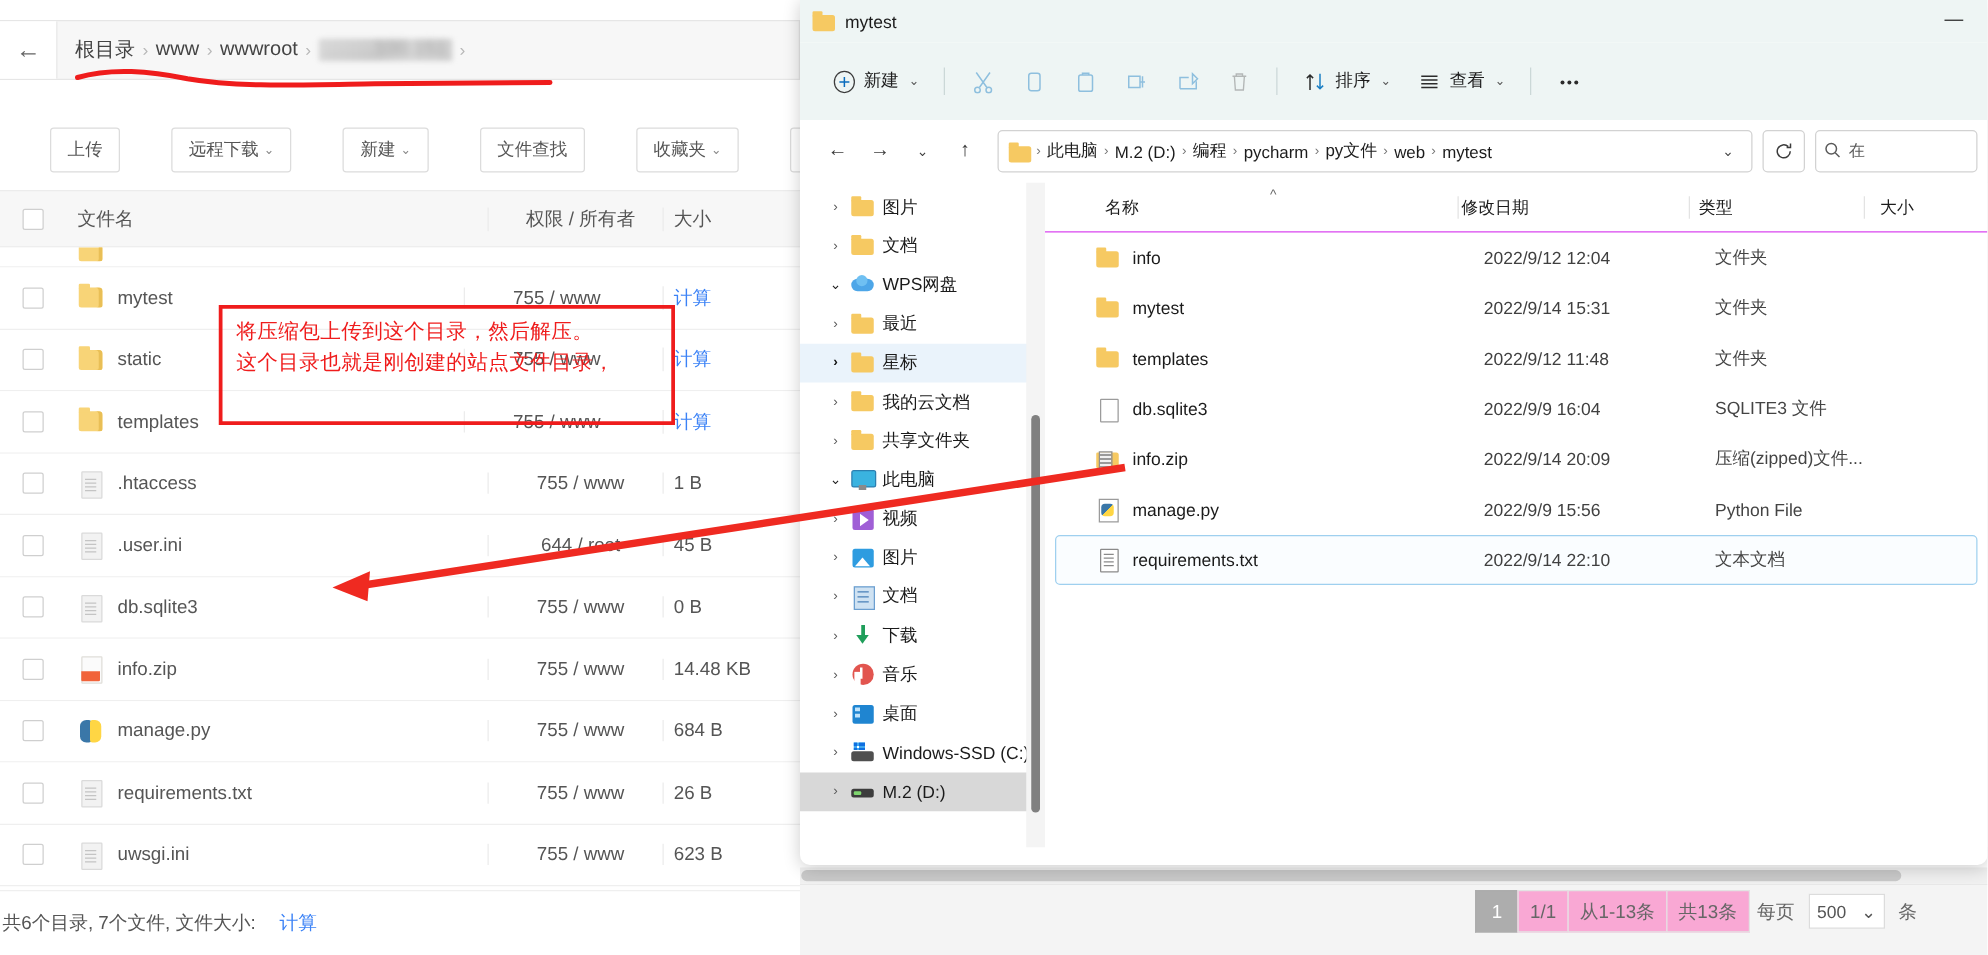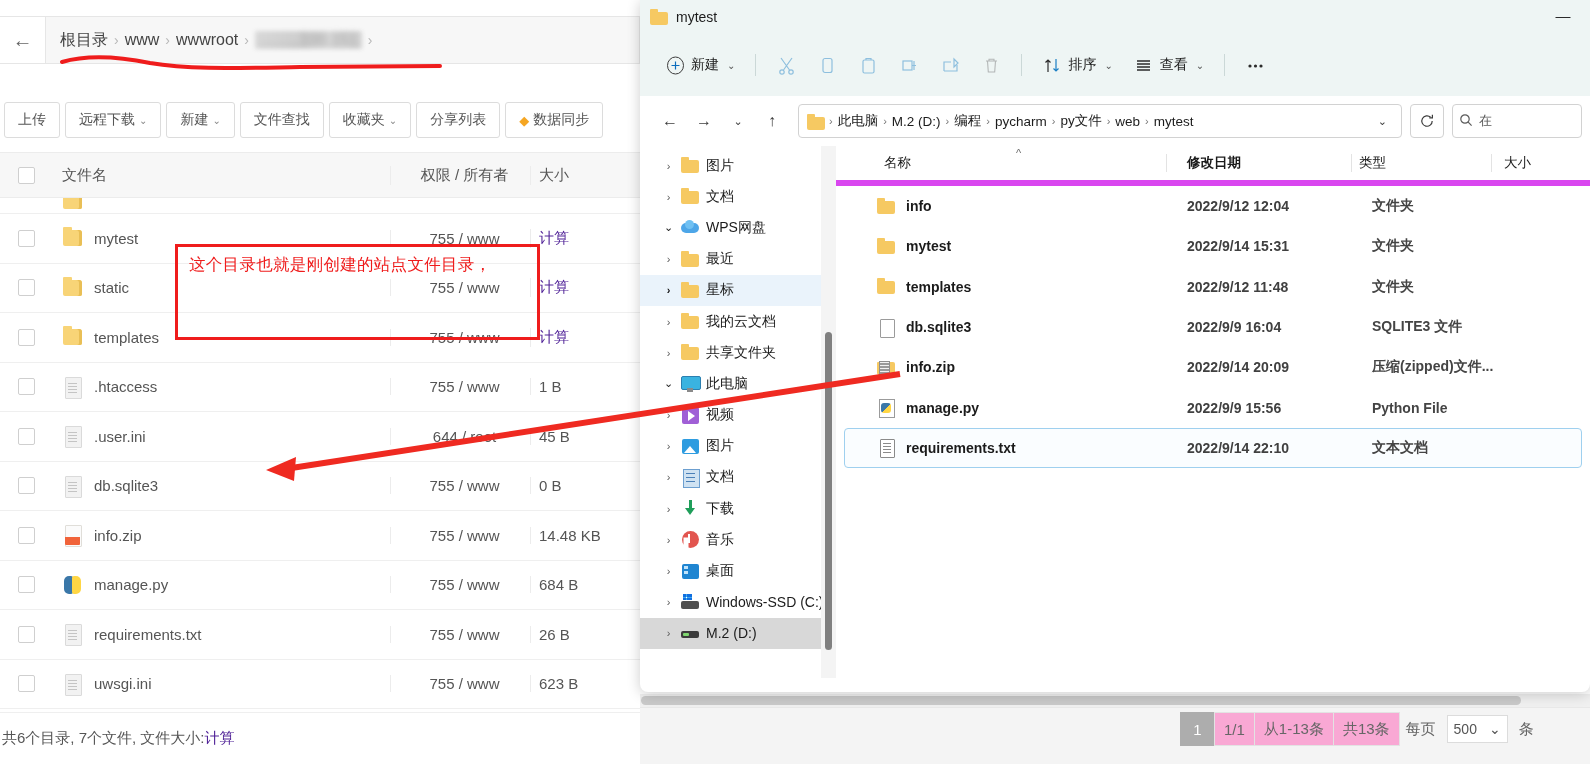--- a/index.html
+++ b/index.html
@@ -40,21 +40,21 @@
 
   .bt-toolbar {
     position: absolute; left: 0; top: 94px; width: 640px; height: 52px;
     display: flex; align-items: center; gap: 5px; padding-left: 4px;
     background: #fff;
   }
   .bt-btn {
     height: 36px; padding: 0 13px;
     display: flex; align-items: center; gap: 4px;
     border: 1px solid #dcdcdc; border-radius: 3px; background: #fff;
-    font-size: 14px; color: #555; white-space: nowrap; cursor: pointer;
+    font-size: 14px; color: #555; white-space: nowrap; cursor: pointer; margin-left: 36px;
   }
   .bt-btn .caret { font-size: 10px; color: #888; }
   .diamond { color: #f5a623; font-size: 13px; }
 
   .bt-table { position: absolute; left: 0; top: 152px; width: 640px; }
   .bt-thead {
     display: flex; align-items: center; height: 46px;
     background: #f7f7f7; border-top: 1px solid #ececec; border-bottom: 1px solid #ececec;
     font-size: 15px; color: #555;
   }
@@ -66,21 +66,21 @@
     width: 17px; height: 17px; border: 1px solid #cfcfcf; border-radius: 2px; background: #fff;
     cursor: pointer;
   }
   .bt-row {
     display: flex; align-items: center; height: 49.5px;
     border-bottom: 1px solid #efefef; font-size: 15px; color: #555;
     background: #fff;
   }
   .bt-row.partial { height: 16px; overflow: hidden; align-items: flex-end; }
   .bt-fname { color: #555; }
-  .calc-link { color: #4c1d95; cursor: pointer; }
+  .calc-link { color: #3b82f6; cursor: pointer; margin-left: 19px; }
 
   
   .icn { width: 22px; height: 24px; position: relative; flex: none; }
   .icn-folder::before {
     content: ""; position: absolute; left: 1px; top: 4px; width: 19px; height: 16px;
     background: #f8d477; border-radius: 1px 3px 2px 2px;
     box-shadow: inset -3px 0 0 #e9bf56;
   }
   .icn-folder::after {
     content: ""; position: absolute; left: 1px; top: 1px; width: 9px; height: 4px;
@@ -247,36 +247,35 @@
     position: absolute; right: 4px; top: 186px; width: 7px; height: 318px;
     background: #808080; border-radius: 4px;
   }
   .ex-nav-track {
     position: absolute; right: 0px; top: 0; width: 15px; height: 532px; background: #f4f4f4;
   }
 
   .ex-list { flex: 1; background: #fff; }
   .ex-head {
     height: 40px; display: flex; align-items: center;
-    border-bottom: 6px solid #d946ef; font-size: 13.5px; color: #1b1b1b;
+    border-bottom: 1px solid #d946ef; font-size: 13.5px; color: #1b1b1b;
     position: relative;
   }
   .ex-h-name { width: 330px; padding-left: 48px; position: relative; }
-  .ex-h-date { width: 185px; border-left: 1px solid #e3e3e3; padding-left: 20px; font-weight: bold; }
+  .ex-h-date { width: 185px; border-left: 1px solid #e3e3e3; padding-left: 2px; }
   .ex-h-type { width: 140px; border-left: 1px solid #e3e3e3; padding-left: 7px; }
   .ex-h-size { flex: 1; border-left: 1px solid #e3e3e3; padding-left: 12px; }
   .sort-caret {
     position: absolute; left: 180px; top: -7px; font-size: 11px; color: #6b6b6b;
   }
   .ex-row {
     height: 40.3px; display: flex; align-items: center;
     font-size: 14px; color: #1b1b1b; cursor: pointer;
     border: 1px solid transparent; border-radius: 4px;
     margin: 0 8px;
-    font-weight: bold;
   }
   .ex-row.selected { border-color: #9fd0ef; background: #fafdff; }
   .ex-r-name { width: 330px; padding-left: 32px; display: flex; align-items: center; gap: 10px; }
   .ex-r-date { width: 185px; padding-left: 12px; color: #404040; }
   .ex-r-type { width: 140px; padding-left: 12px; color: #444; }
   .ex-r-size { flex: 1; padding-left: 12px; color: #444; }
 
   
   .wi { width: 19px; height: 19px; position: relative; flex: none; }
   .wi-folder::before {
@@ -920,16 +919,17 @@
 
   <svg class="arrow-svg" viewBox="0 0 1590 764">
 
     <path d="M62 62 C 90 54, 120 57, 150 63 C 190 70, 240 68, 300 67 L 440 66" stroke="#ef1c1c" stroke-width="4" fill="none" stroke-linecap="round"></path>
 
     <path d="M900 374 L 285 469" stroke="#ef2a21" stroke-width="6" fill="none"></path>
     <path d="M266 470 L 296 457 L 294 481 Z" fill="#ef2a21"></path>
   </svg>
 
   <div class="anno-box">
+    <div class="anno-line">将压缩包上传到这个目录，然后解压。</div>
     <div class="anno-line">这个目录也就是刚创建的站点文件目录，</div>
   </div>
 
 </div>
 
 </body></html>

